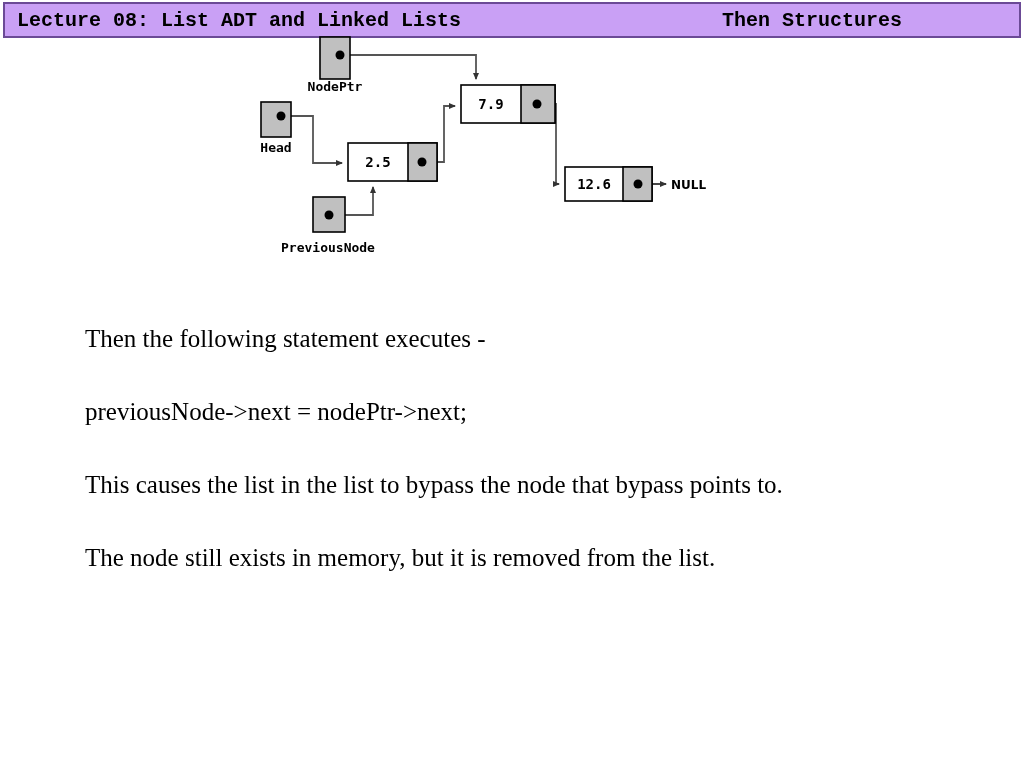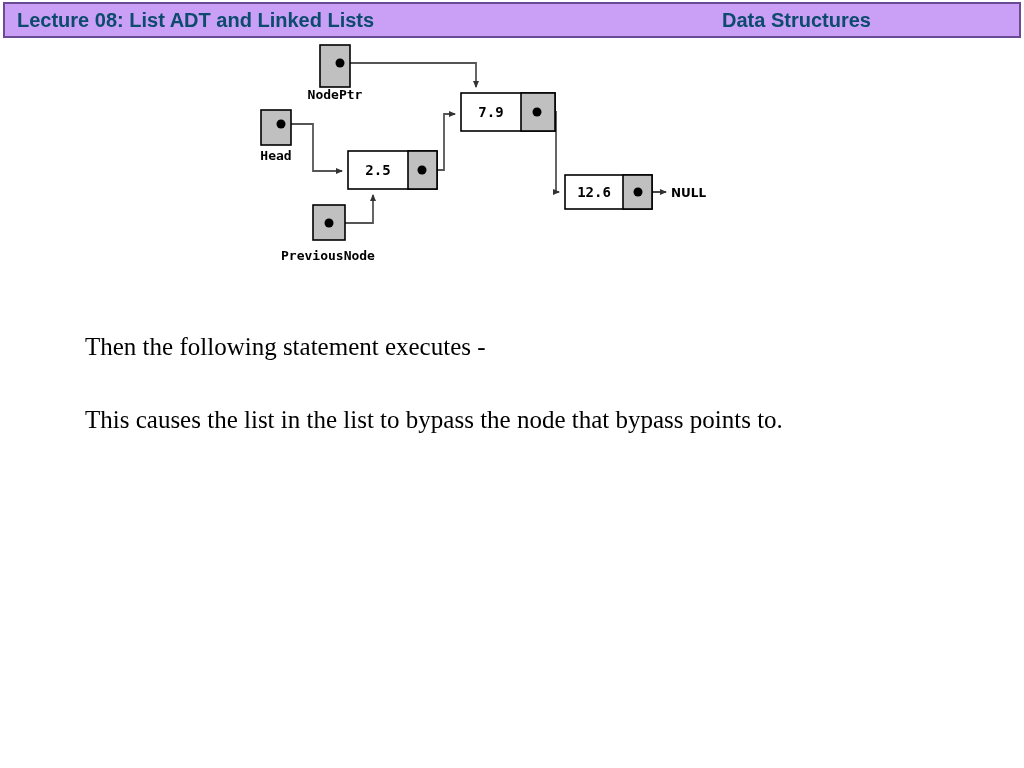--- a/index.html
+++ b/index.html
@@ -23,63 +23,62 @@
     width: 1018px;
     height: 36px;
     background: #c9a0f5;
     border: 2px solid #6b4a96;
     box-sizing: border-box;
   }
   #header-banner .hdr-text {
     position: absolute;
     top: 50%;
     transform: translateY(-50%);
-    font-family: Liberation Sans, sans-serif;
+    font-family: Liberation Mono, monospace;
     font-weight: bold;
     font-size: 20px;
-    color: #0c4a6e;
+    color: #000000;
     white-space: nowrap;
   }
   #lecture-title { left: 12px; }
   #course-title  { left: 717px; }
 
   
   #diagram {
     position: absolute;
     left: 0;
-    top: 32px;
+    top: 24px;
     width: 1024px;
     height: 250px;
   }
   #diagram svg { display: block; }
 
   
   #body-text {
     position: absolute;
     left: 85px;
     top: 322px;
     width: 880px;
     font-family: "Liberation Serif", "DejaVu Serif", serif;
     font-size: 25px;
     line-height: 34px;
     color: #000000;
-    margin-top: 8px;
   }
   #body-text p {
     margin: 0 0 39px 0;
   }
   #body-text p:last-child { margin-bottom: 0; }
   #body-text b { font-weight: normal; }
 </style>
 </head>
 <body>
 
 <div id="header-banner">
   <span class="hdr-text" id="lecture-title">Lecture 08: List ADT and Linked Lists</span>
-  <span class="hdr-text" id="course-title">Data Structures</span>
+  <span class="hdr-text" id="course-title">Then Structures</span>
 </div>
 
 <div id="diagram">
   <svg width="1024" height="250" viewBox="0 0 1024 250" xmlns="http://www.w3.org/2000/svg">
     <defs>
       <marker id="arrowhead" markerWidth="7" markerHeight="7" refX="6" refY="3" orient="auto" markerUnits="userSpaceOnUse">
         <path d="M0,0 L7,3 L0,6 z" fill="#333333"></path>
       </marker>
     </defs>
 
@@ -145,14 +144,16 @@
       <text x="594" y="165" text-anchor="middle" font-family="'DejaVu Sans Mono',monospace" font-size="14" font-weight="bold" fill="#000000">12.6</text>
       <circle cx="638" cy="160" r="4.5" fill="#000000"></circle>
     </g>
 
     <text x="671" y="165" font-family="'DejaVu Sans',sans-serif" font-size="12" font-weight="bold" fill="#000000">NULL</text>
   </svg>
 </div>
 
 <div id="body-text">
   <p>Then the following statement executes -</p>
+  <p>previousNode-&gt;next = nodePtr-&gt;next;</p>
   <p><span>This causes the list in the list to </span><b>bypass</b><span> the node that bypass points to.</span></p>
+  <p>The node still exists in memory, but it is removed from the list.</p>
 </div>
 
 </body></html>

